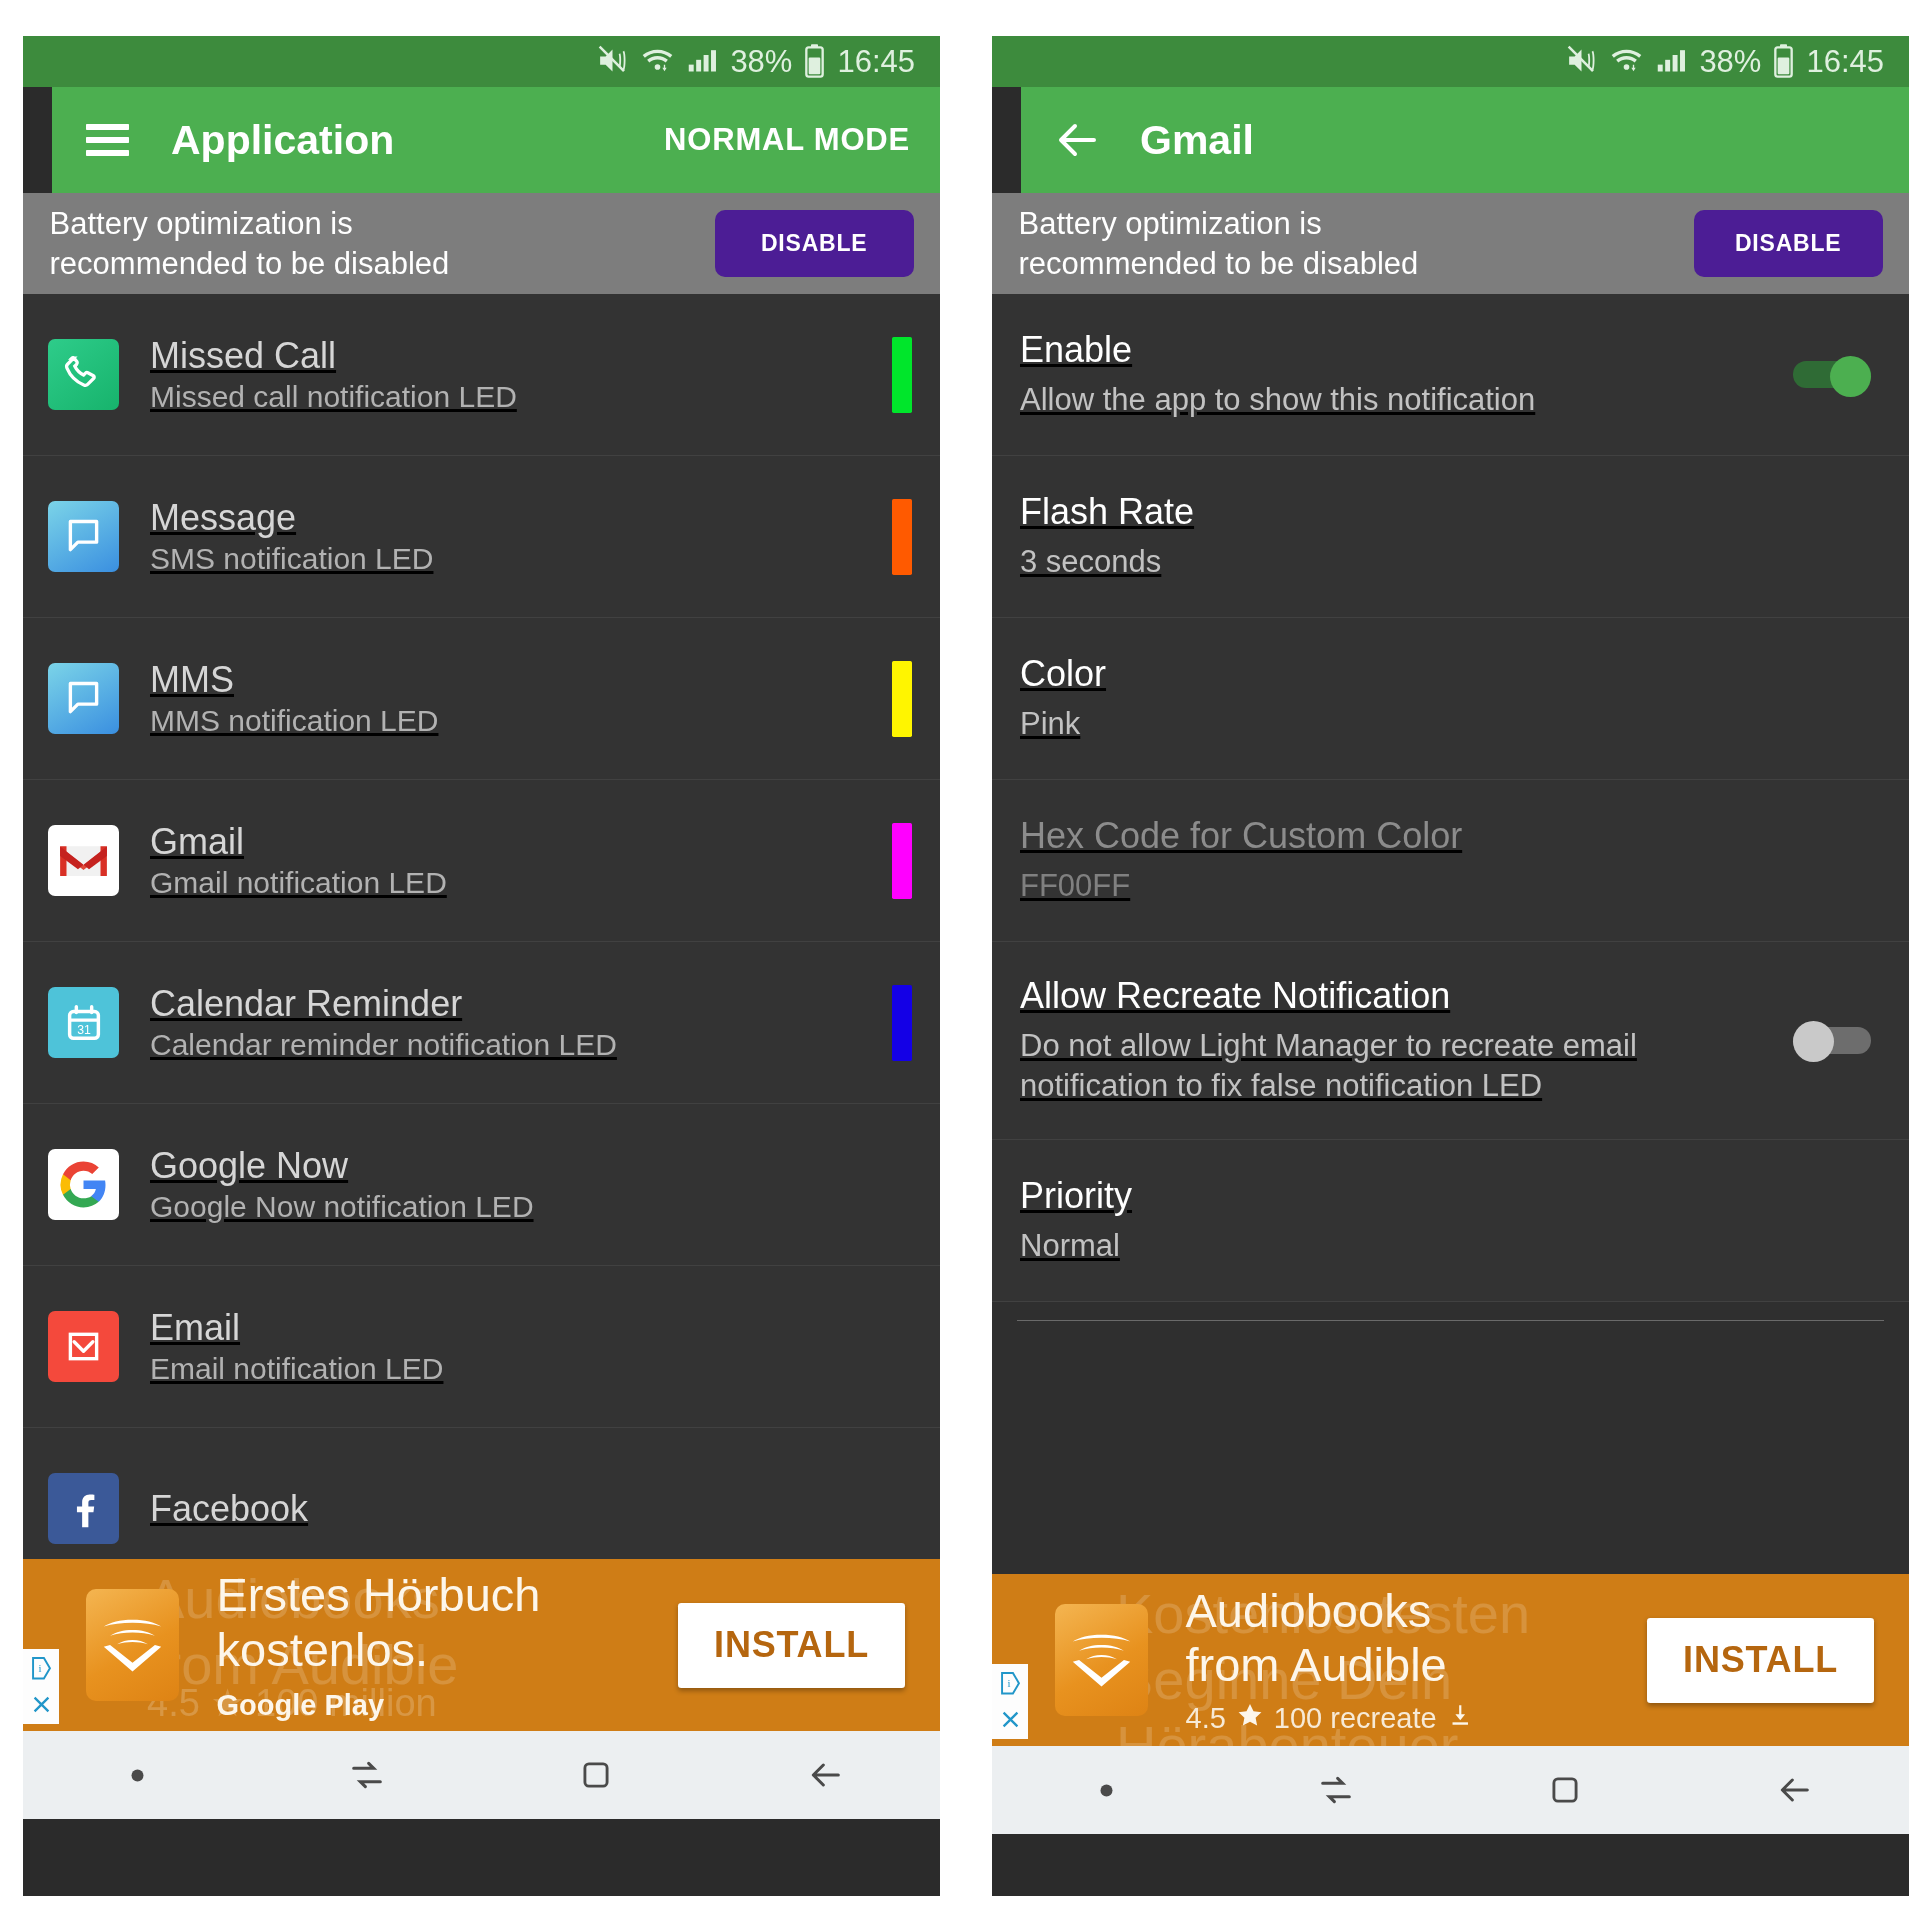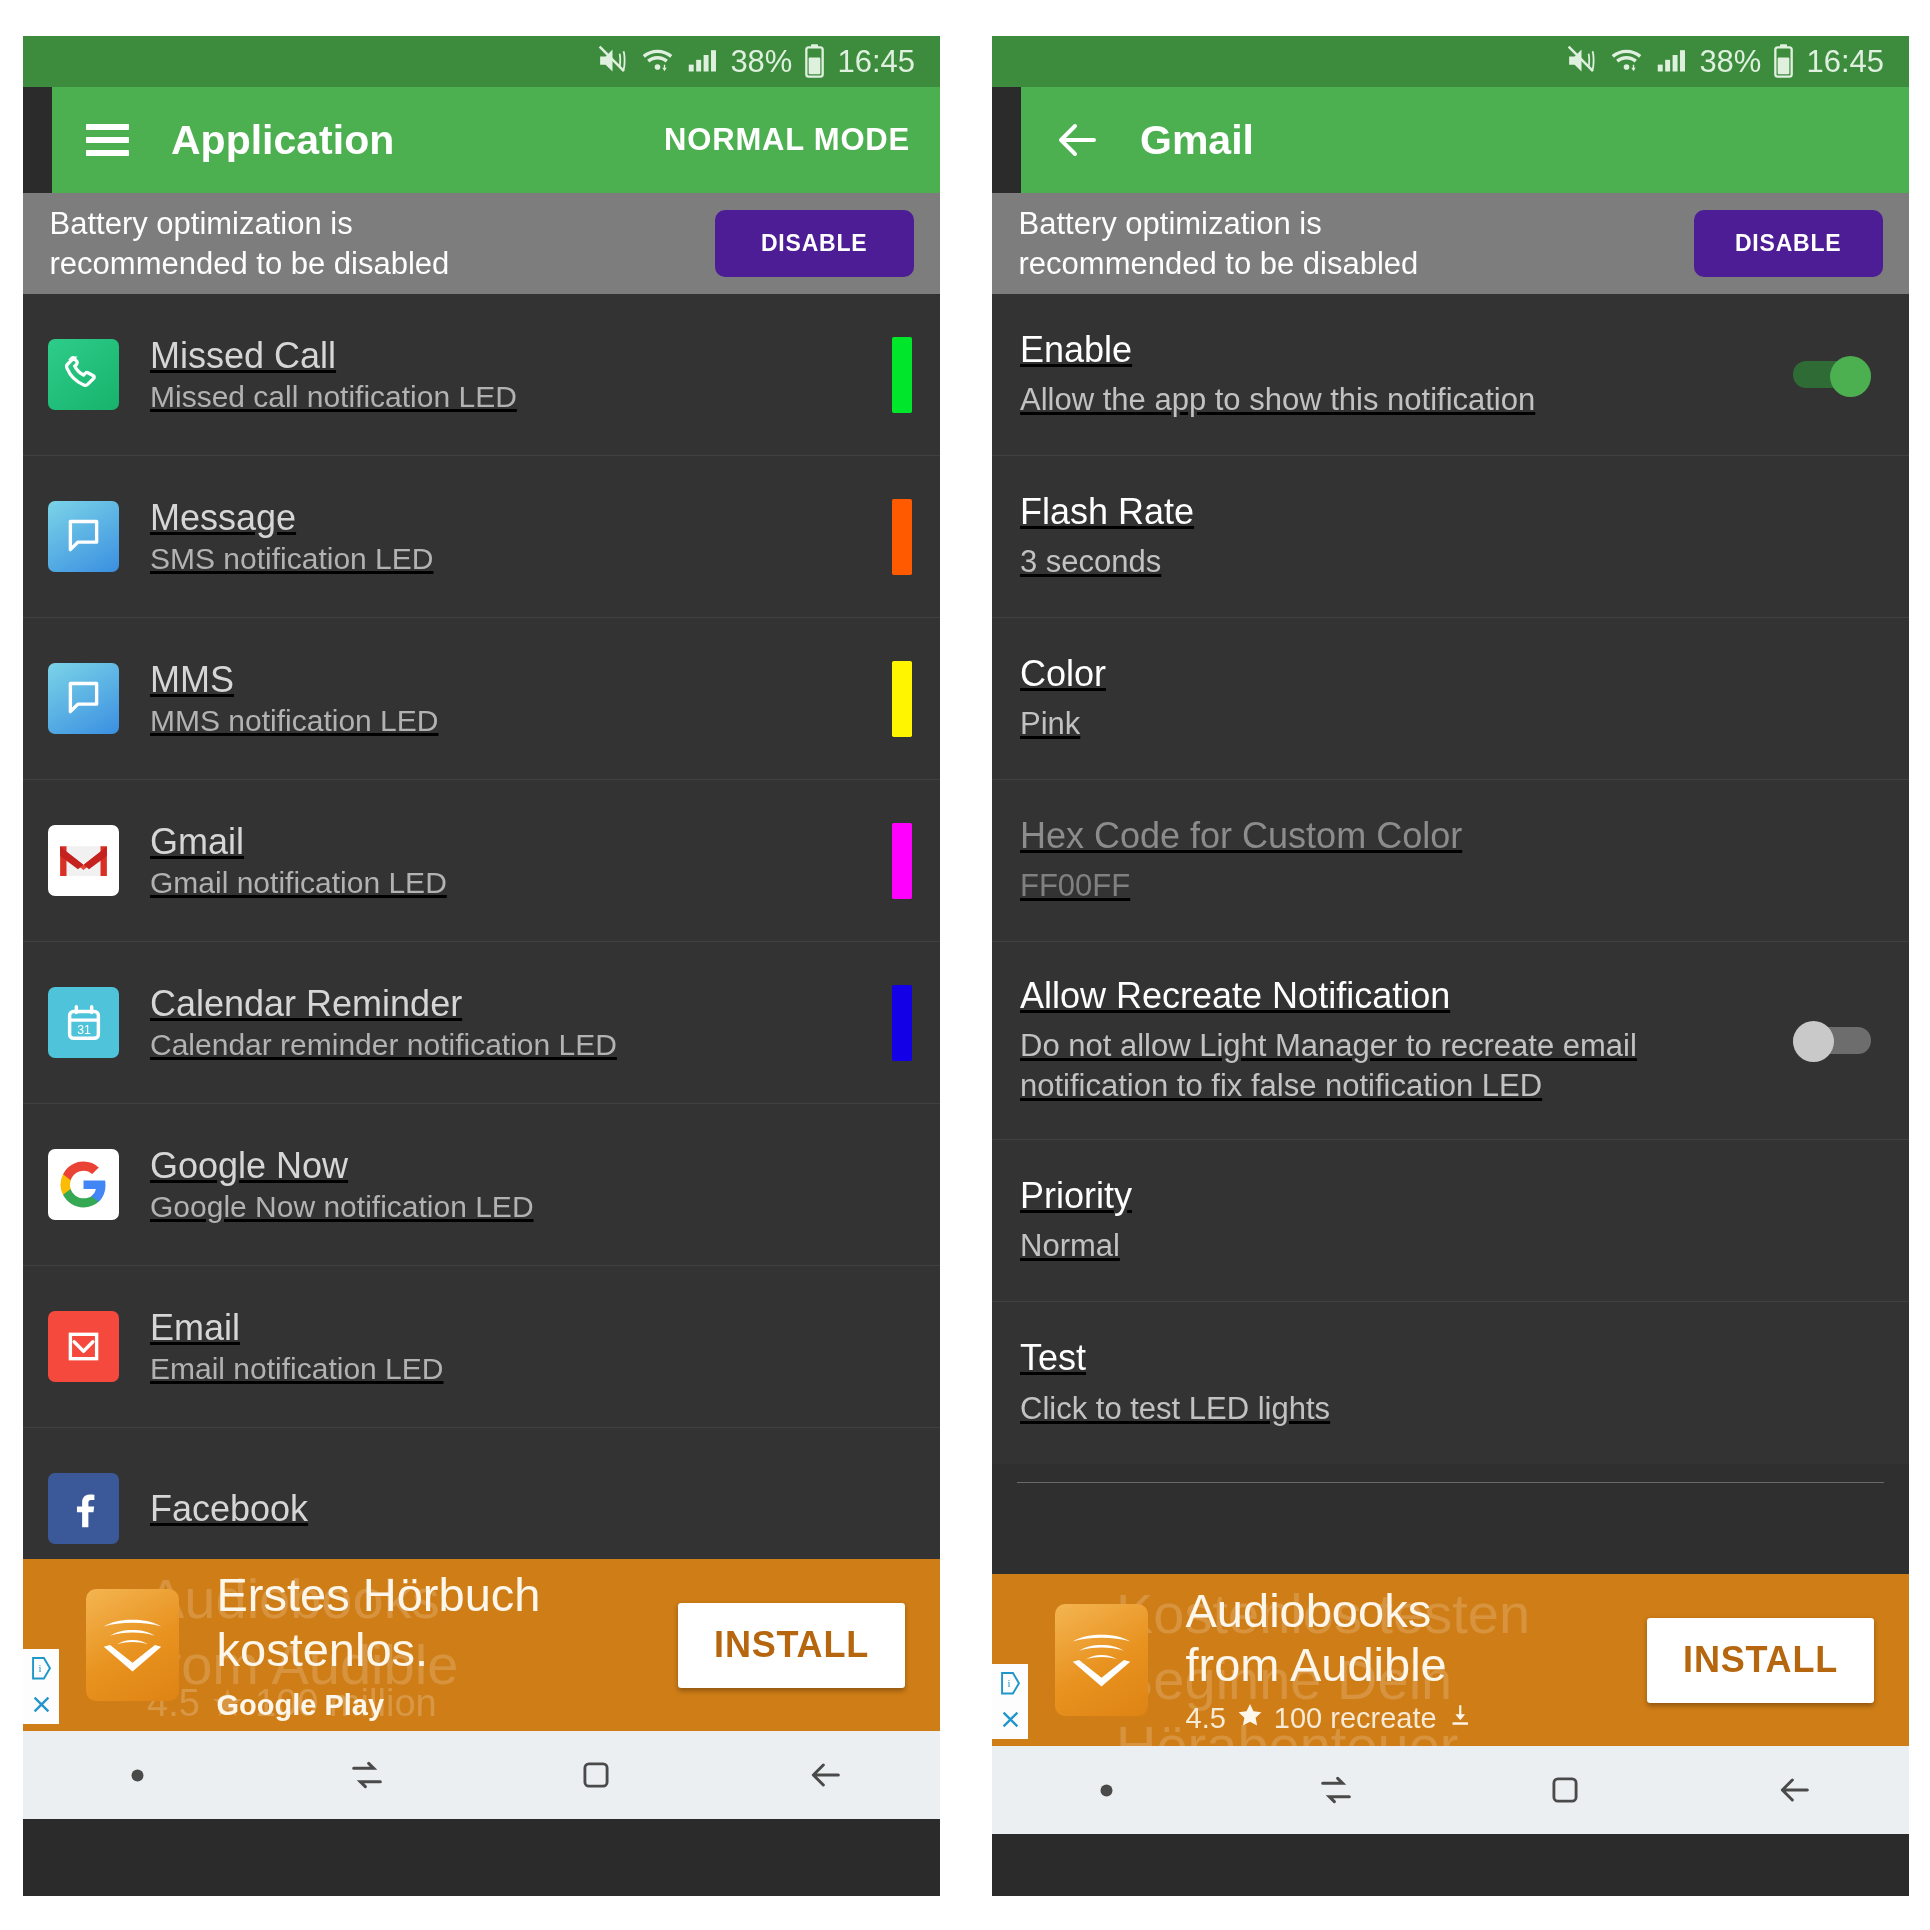--- a/index.html
+++ b/index.html
@@ -405,24 +405,20 @@
           <div class="track"></div>
           <div class="thumb"></div>
         </div>
       </div>
 
       <div class="set-row">
         <div class="set-title">Priority</div>
         <div class="set-sub">Normal</div>
       </div>
 
-      <div class="set-row" style="border-bottom:0;">
-        <div class="set-title">Test</div>
-        <div class="set-sub">Click to test LED lights</div>
-      </div>
       <div class="divider-line"></div>
     </div>
 
     <div class="ad">
       <div class="ad-ghost">Kostenlos testen
 Beginne Dein
 Hörabenteuer</div>
       <div class="ad-icon">
         <svg width="69" height="61" viewBox="0 0 24 20">
             <path fill="#fff" d="M2 3.4c2.4-1.5 5.6-2.4 10-2.4s7.6.9 10 2.4c-2.9-.9-6.2-1.3-10-1.3S4.9 2.5 2 3.4z"></path>

